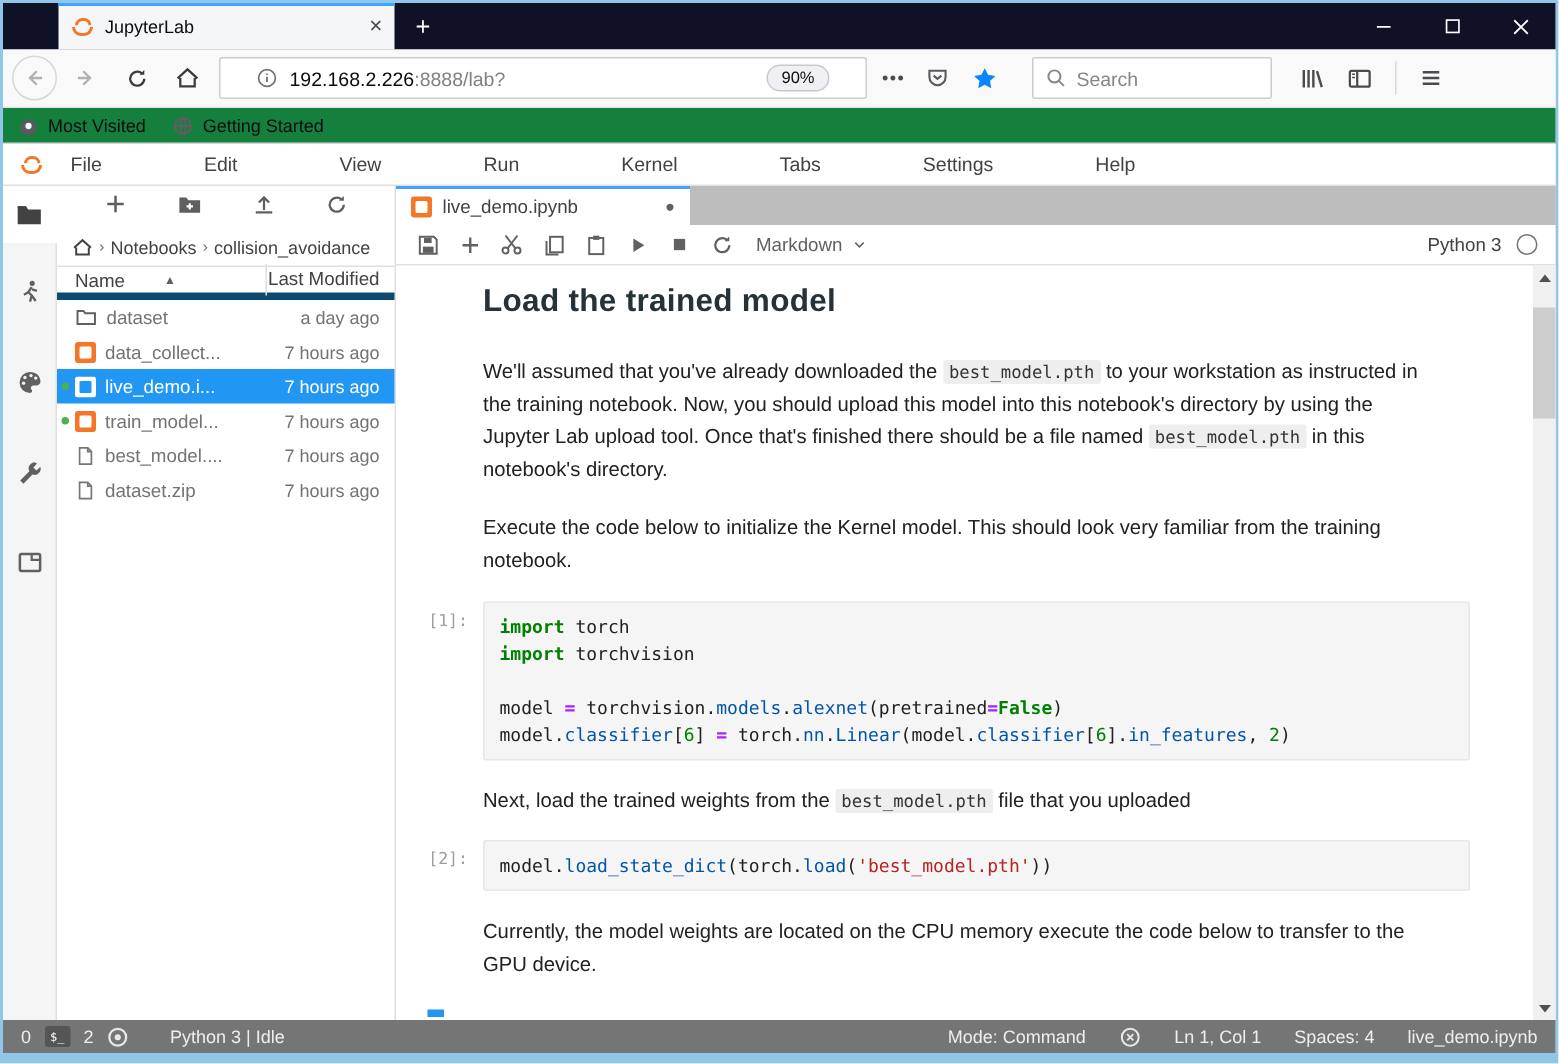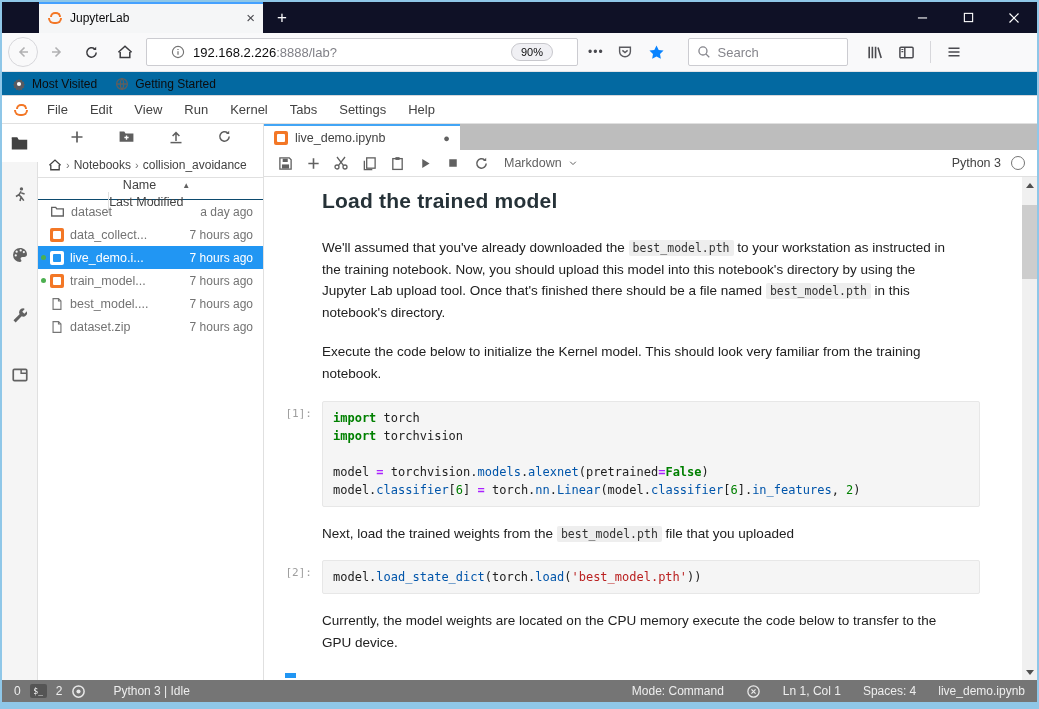--- a/index.html
+++ b/index.html
@@ -30,21 +30,21 @@
   .url-rest{color:#808087;}
   .zoom-pill{font-size:11px;color:#0c0c0d;background:#f0f0f4;border:1px solid #c8c8cd;border-radius:10px;padding:2px 9px;}
   .ellipsis{color:#4a4a4f;font-size:12px;letter-spacing:1px;padding:0 4px;}
   .searchbox{width:160px;height:28px;background:#fff;border:1px solid #ccccd1;border-radius:2px;display:flex;align-items:center;padding:0 8px;gap:7px;margin:0 10px 0 14px;}
   .search-ph{font-size:13px;color:#85858c;}
   .nav-sep{width:1px;height:22px;background:#d7d7db;margin:0 6px;}
   .icon{display:inline-flex;align-items:center;justify-content:center;}
   .icon svg{display:block;}
 
   
-  .bookmarks{height:24px;background:#0369a1;display:flex;align-items:center;padding:0 10px;gap:18px;border-bottom:1px solid #d7d7db;flex:none;}
+  .bookmarks{height:24px;background:#15803d;display:flex;align-items:center;padding:0 10px;gap:18px;border-bottom:1px solid #d7d7db;flex:none;}
   .bm-item{display:flex;align-items:center;gap:6px;font-size:12px;color:#0c0c0d;}
 
   
   .jl-menubar{height:28px;background:#fff;border-bottom:1px solid #e0e0e0;display:flex;align-items:center;flex:none;}
   .jlogo{width:26px;display:flex;flex-direction:column;align-items:center;gap:1px;margin:0 2px 0 6px;}
   .jlogo i{display:block;border:2px solid #f37726;}
   .jlogo .a-top{width:11px;height:5px;border-bottom:none;border-radius:11px 11px 0 0;}
   .jlogo .a-bot{width:14px;height:6px;border-top:none;border-radius:0 0 14px 14px;}
   .jl-menu-item{font-size:13px;color:#424242;padding:0 11px;line-height:28px;}
 
@@ -53,21 +53,21 @@
   .activity{width:36px;background:#f5f5f5;border-right:1px solid #e0e0e0;display:flex;flex-direction:column;align-items:center;flex:none;}
   .act-btn{width:36px;height:38px;display:flex;align-items:center;justify-content:center;}
   .act-btn.active{background:#fff;}
   .act-gap{height:14px;}
 
   
   .filebrowser{width:226px;background:#fff;display:flex;flex-direction:column;flex:none;border-right:1px solid #e0e0e0;}
   .fb-toolbar{height:29px;display:flex;align-items:center;justify-content:space-around;padding:0 14px;}
   .fb-crumbs{height:24px;display:flex;align-items:center;gap:4px;padding:0 10px;font-size:12px;color:#424242;white-space:nowrap;}
   .crumb-sep{color:#757575;font-size:11px;}
-  .fb-head{height:23px;display:flex;align-items:center;border-top:1px solid #e0e0e0;border-bottom:1px solid #0c4a6e;font-size:12.5px;color:#424242;flex-direction:column;}
+  .fb-head{height:23px;display:flex;align-items:center;border-top:1px solid #e0e0e0;border-bottom:5px solid #0c4a6e;font-size:12.5px;color:#424242;}
   .fb-head .col-name{flex:1;padding-left:12px;display:flex;align-items:center;gap:26px;}
   .sort-arrow{font-size:8px;color:#616161;}
   .fb-head .col-mod{width:86px;text-align:right;padding-right:10px;border-left:1px solid #e0e0e0;line-height:21px;}
   .file-row{height:23px;display:flex;align-items:center;font-size:12.5px;color:#737373;position:relative;padding-left:12px;}
   .file-row .fname{flex:1;display:flex;align-items:center;gap:6px;white-space:nowrap;overflow:hidden;}
   .file-row .fmod{width:92px;text-align:right;padding-right:10px;font-size:12px;}
   .file-row.selected{background:#2196f3;color:#fff;}
   .file-row .run-dot{position:absolute;left:3px;top:9px;width:5px;height:5px;border-radius:50%;background:#4caf50;}
   .nb-icon{width:14px;height:14px;background:#f37726;border-radius:2px;position:relative;flex:none;}
   .nb-icon::after{content:"";position:absolute;left:3px;top:3px;right:3px;bottom:3px;background:#fff;border-radius:1px;}
@@ -247,21 +247,21 @@
         </span>
         <span>Getting Started</span>
       </span>
     </div>
 
   <div class="jl-menubar">
     <span class="jlogo">
         <i class="a-top"></i>
         <i class="a-bot"></i>
       </span>
-    <span id="jl-menus" style="display:flex;">
+    <span id="jl-menus" style="display:flex;gap:46px;">
         <span class="jl-menu-item">File</span>
         <span class="jl-menu-item">Edit</span>
         <span class="jl-menu-item">View</span>
         <span class="jl-menu-item">Run</span>
         <span class="jl-menu-item">Kernel</span>
         <span class="jl-menu-item">Tabs</span>
         <span class="jl-menu-item">Settings</span>
         <span class="jl-menu-item">Help</span>
       </span>
   </div>

